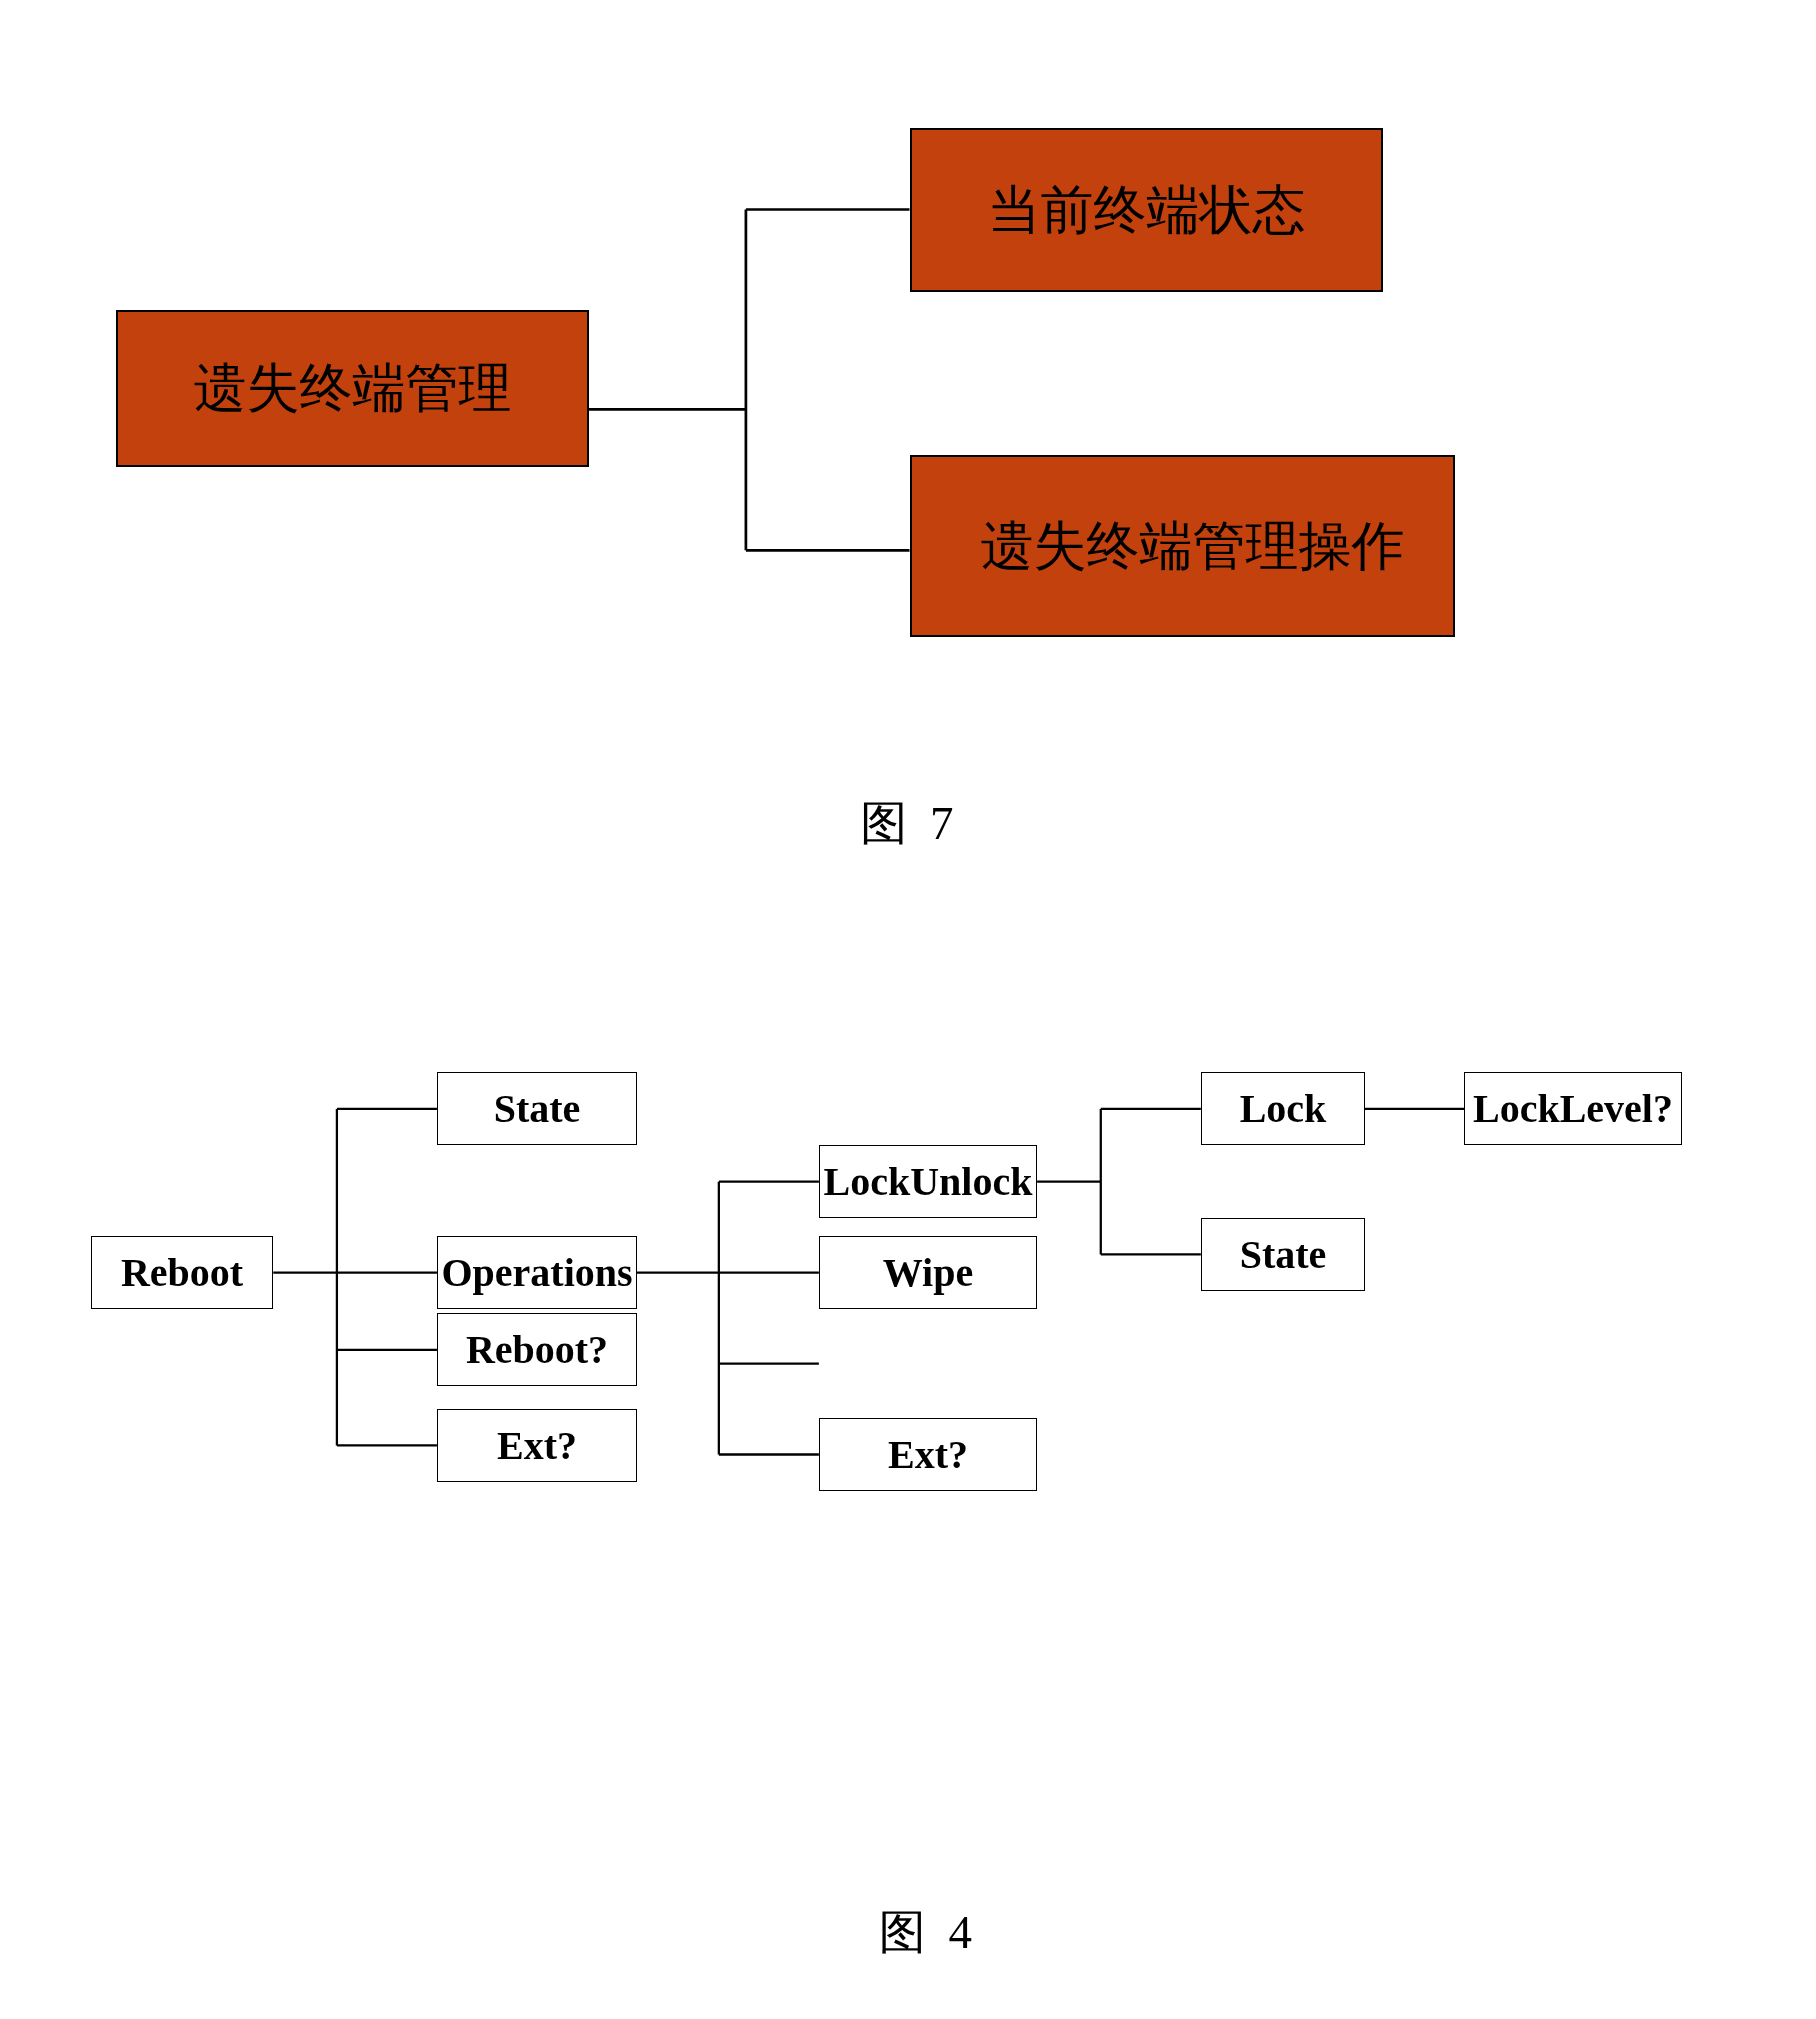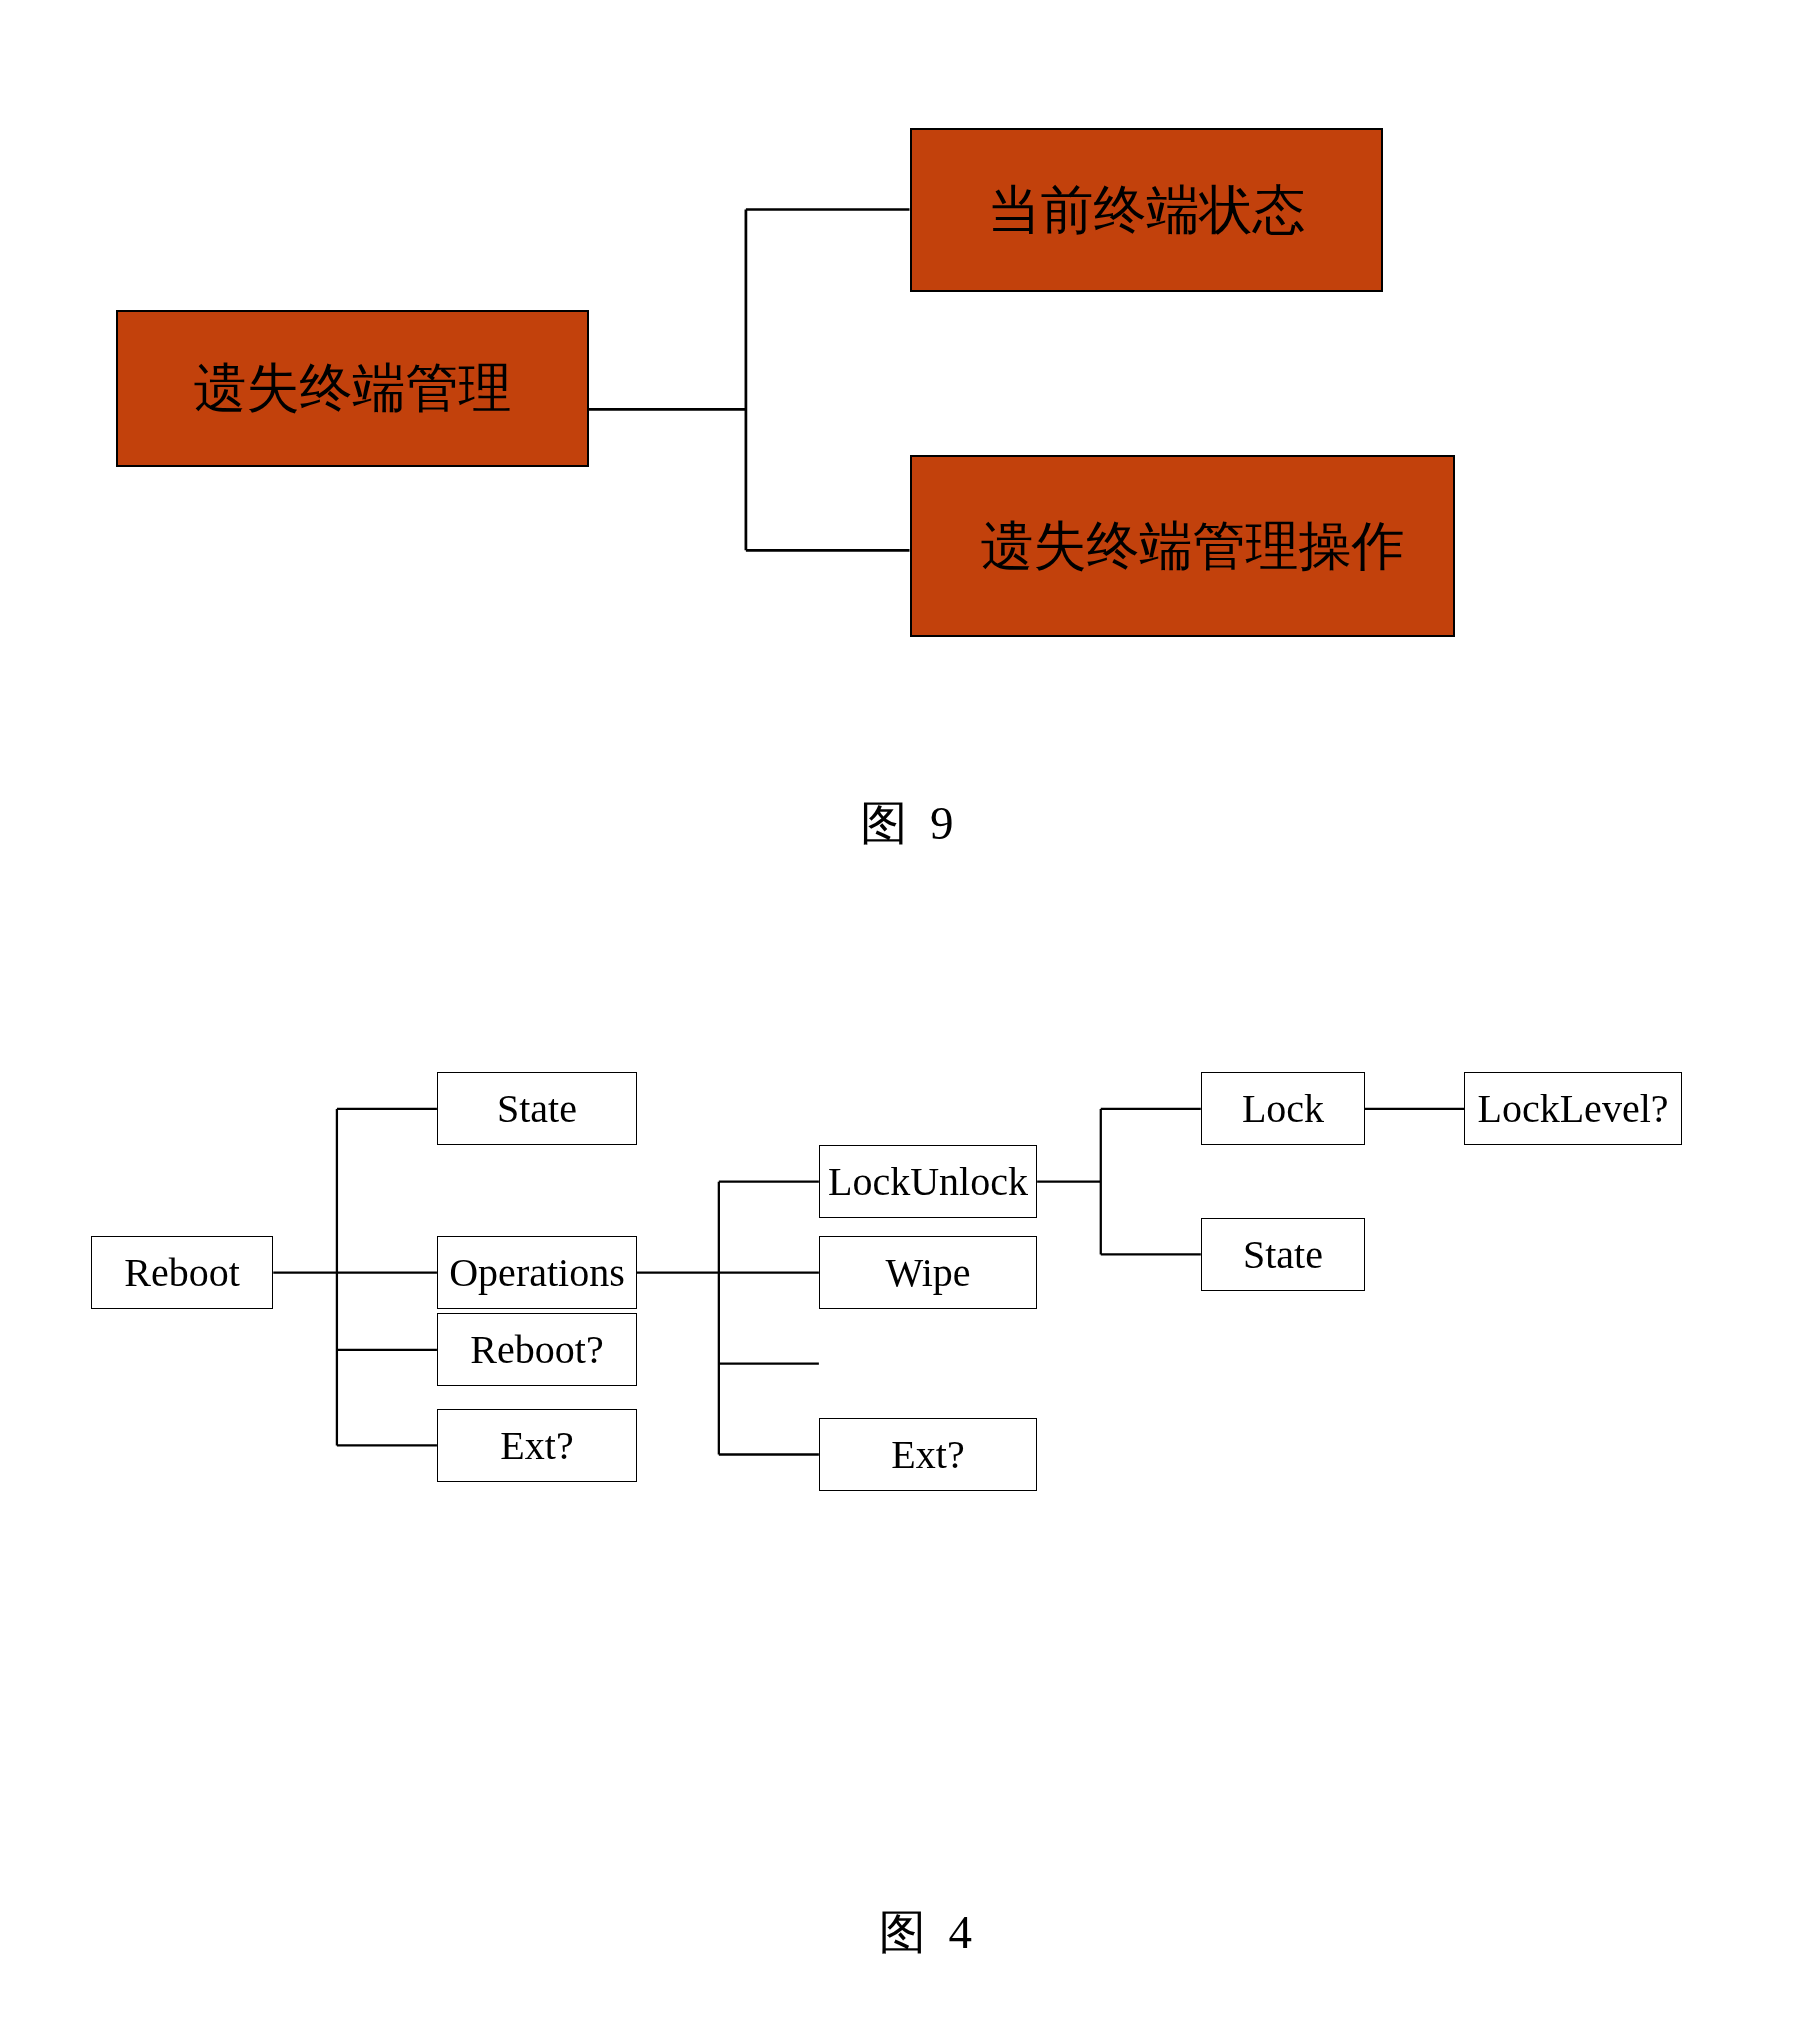--- a/index.html
+++ b/index.html
@@ -111,20 +111,21 @@
       display: flex;
       align-items: center;
       justify-content: center;
       background: #fff;
     }
 
     .box4 span {
       font-size: 40px;
       text-align: left;
       white-space: nowrap;
+      font-weight: bold;
     }
 
     .svg4 {
       position: absolute;
       top: 0; left: 0;
       width: 100%;
       height: 100%;
       pointer-events: none;
     }
   </style>
@@ -152,21 +153,21 @@
 
     <div class="box3 d3-topright">
       <span>当前终端状态</span>
     </div>
 
     <div class="box3 d3-bottomright">
       <span>遗失终端管理操作</span>
     </div>
 
     <div class="fig3-label">
-      <span>图  9</span>
+      <span>图  7</span>
     </div>
   </div>
 
   <div class="diagram4">
 
     <svg class="svg4" viewBox="0 0 1920 1160" width="1746" height="1055">
 
       <line x1="240" y1="380" x2="310" y2="380" stroke="#000" stroke-width="2.5"></line>
 
       <line x1="310" y1="200" x2="310" y2="570" stroke="#000" stroke-width="2.5"></line>

